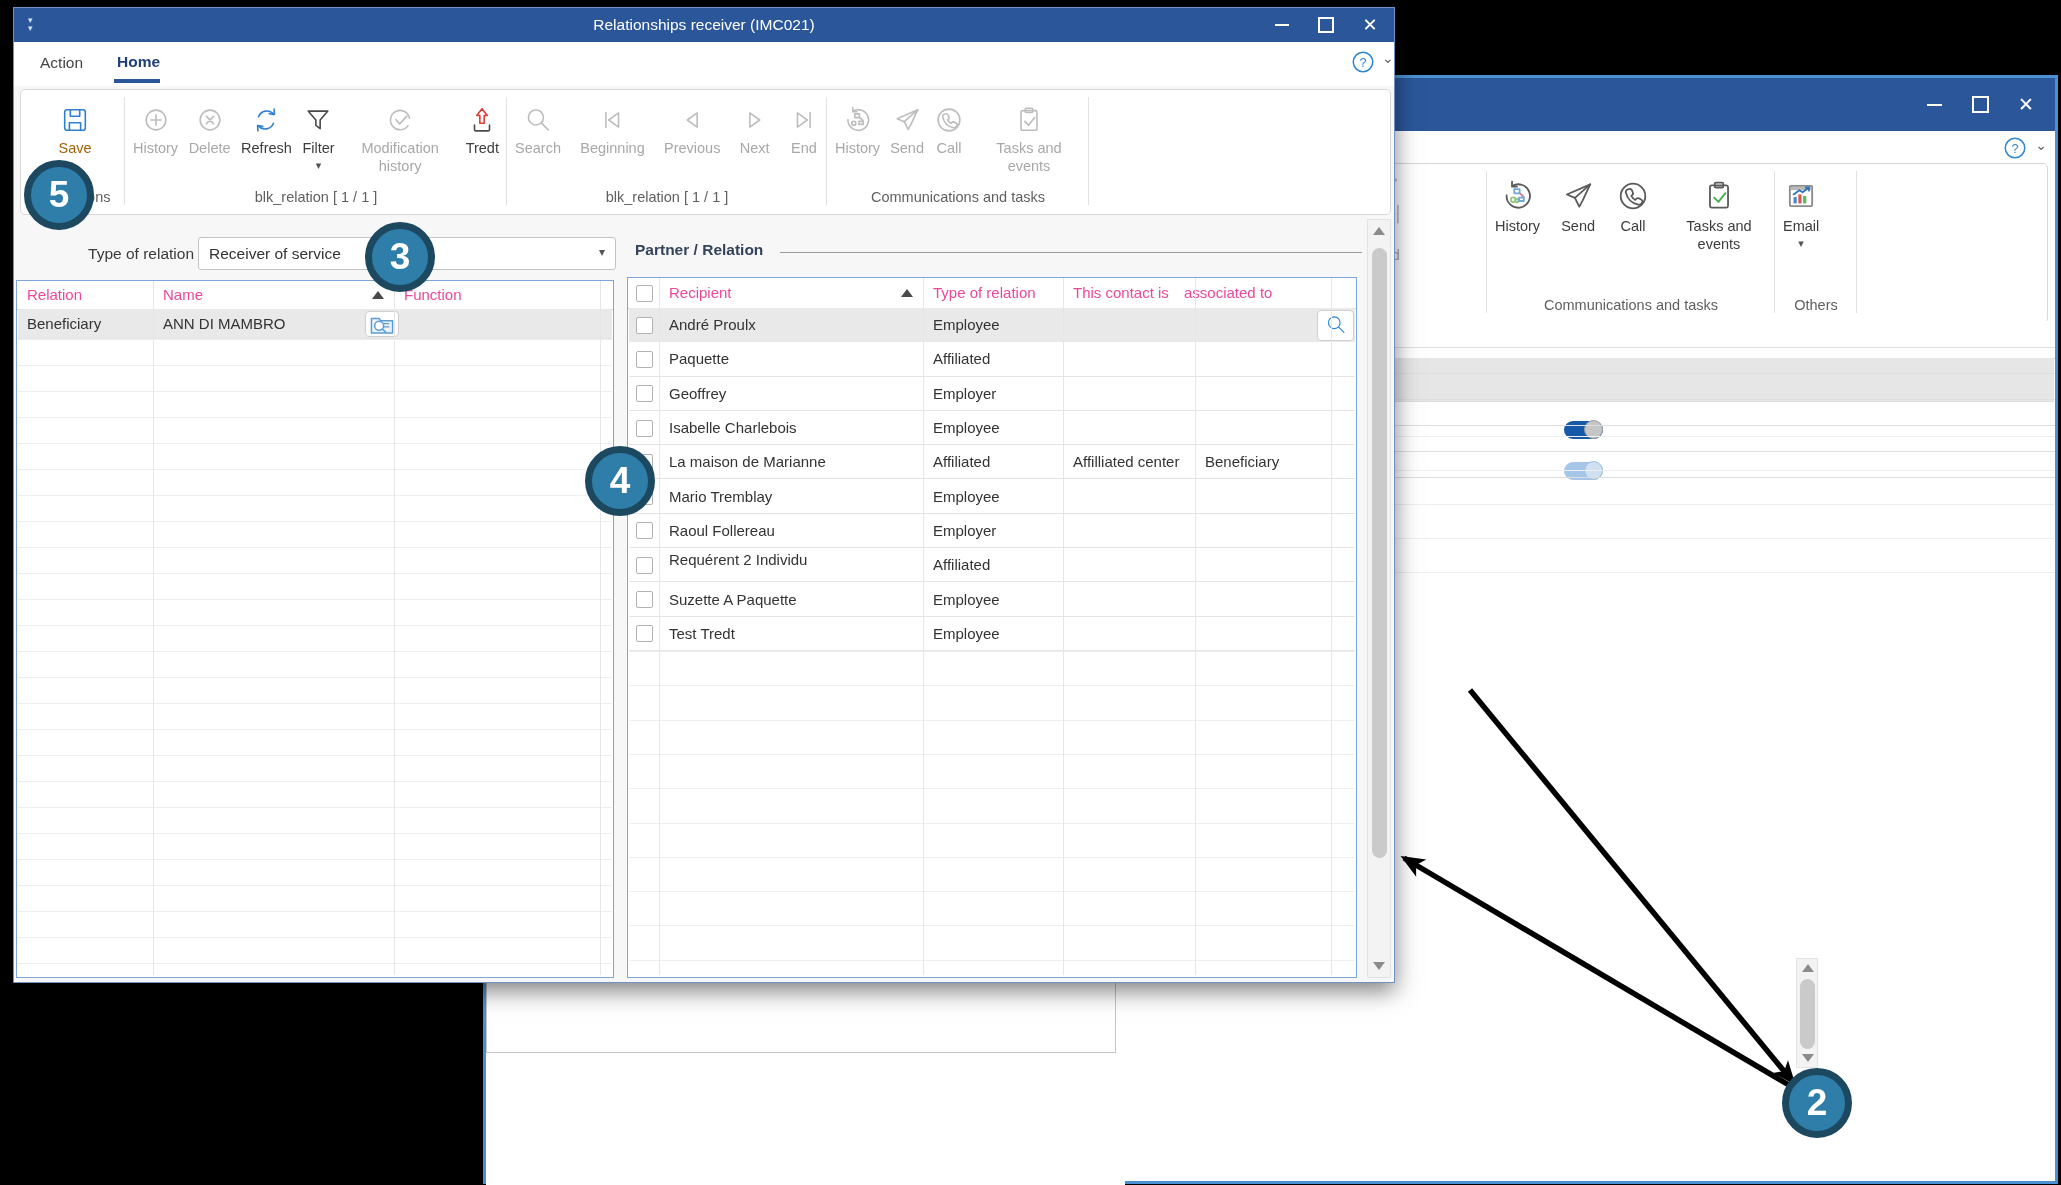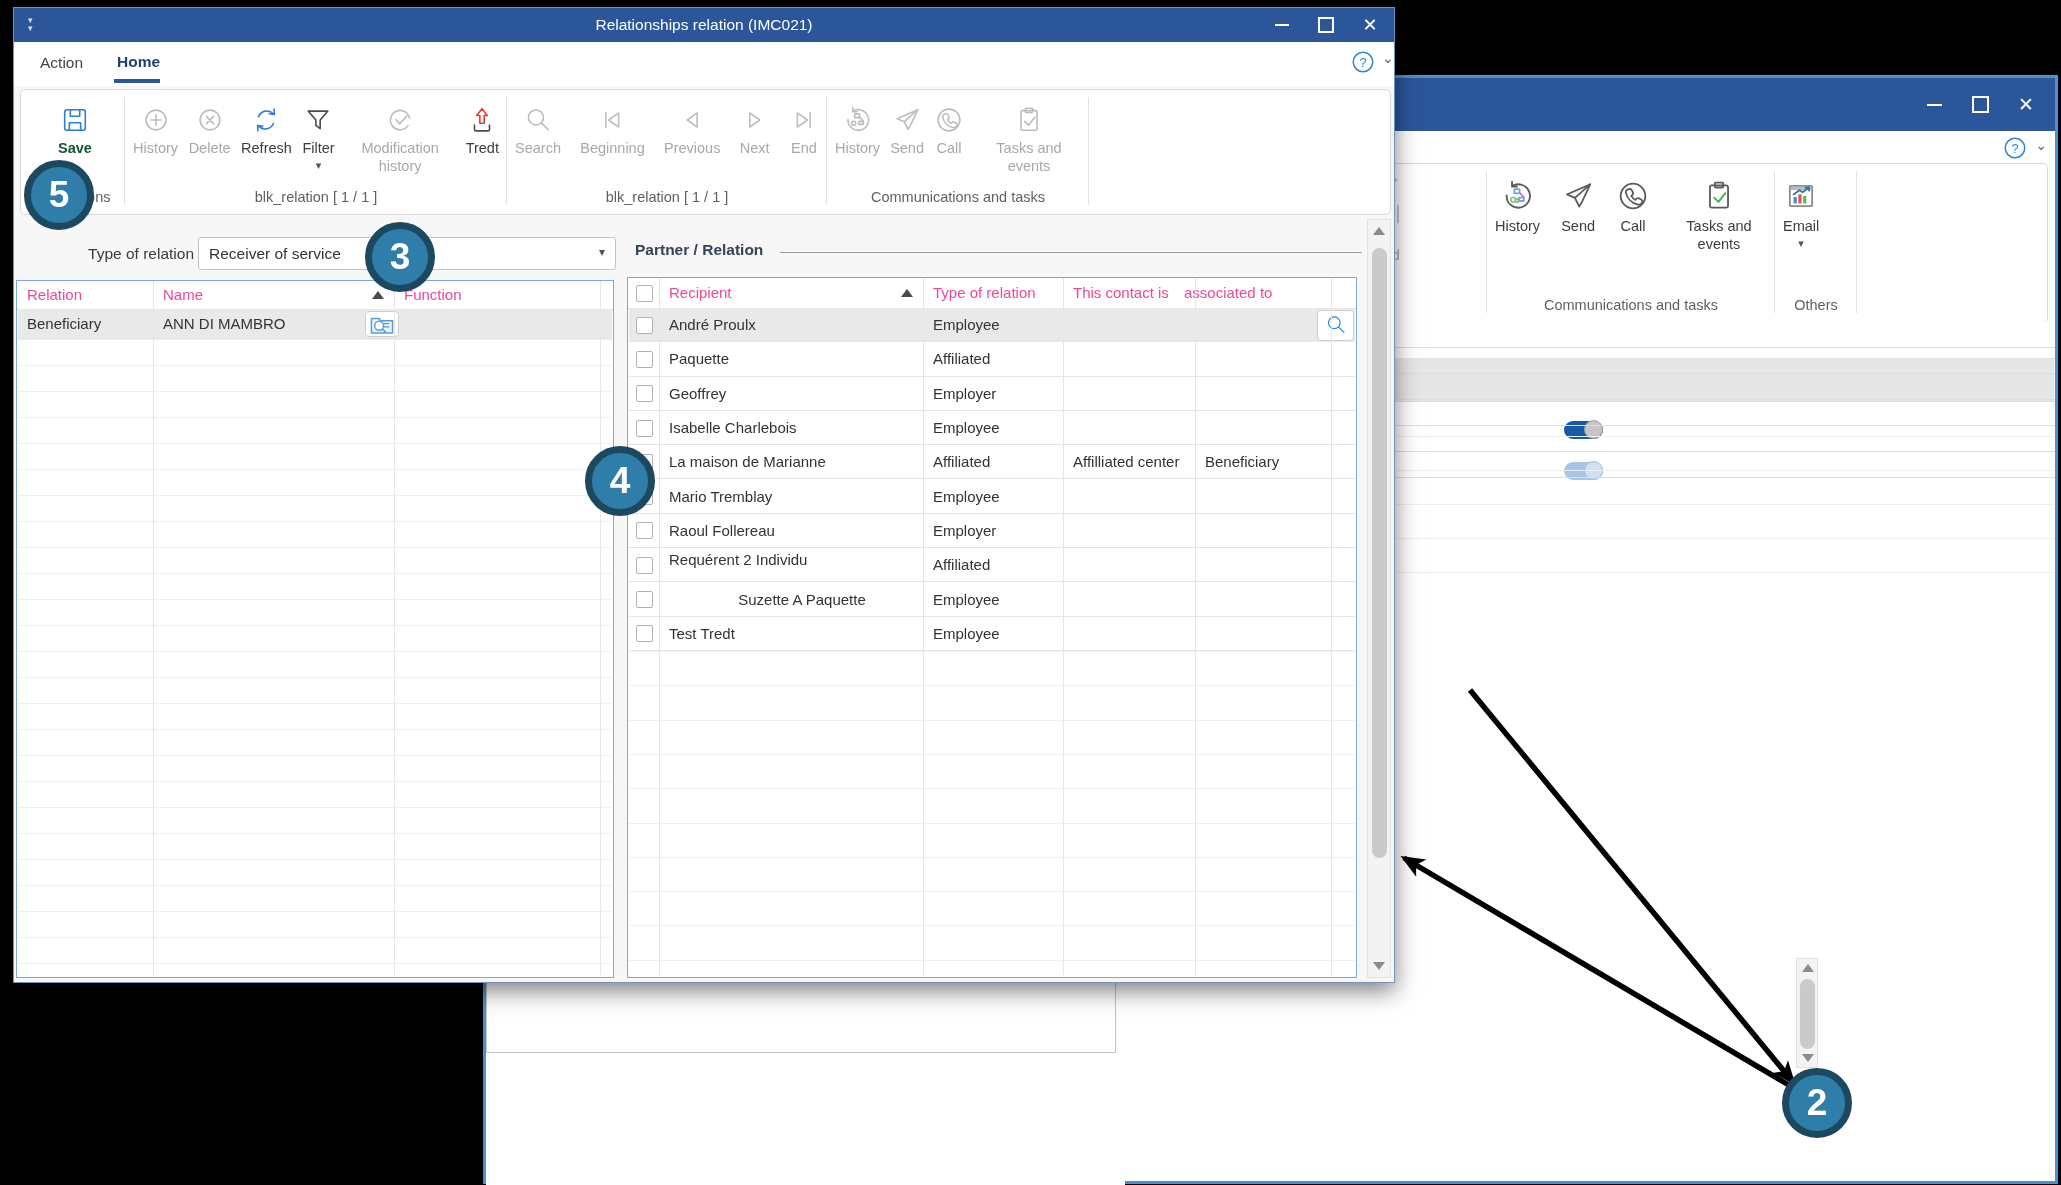--- a/index.html
+++ b/index.html
@@ -263,21 +263,21 @@
           <div class="tri-up abs" style="left: 5px; top: 5px;"></div>
           <div class="sthumb" style="left: 3px; top: 20px; width: 15px; height: 70px;"></div>
           <div class="tri-dn abs" style="left: 5px; bottom: 5px;"></div>
         </div>
       </div>
   </div>
 
   <div id="dialog">
     <div class="titlebar" style="height:34px;">
       <div class="abs" style="left:14px;top:8px;color:#cfe0f5;font-size:9px;line-height:8px;">▾<br>▾</div>
-      <div class="abs nowrap" style="left:0;right:0;top:0;height:34px;display:flex;align-items:center;justify-content:center;font-size:15.5px;color:#fff;">Relationships relation (IMC021)</div>
+      <div class="abs nowrap" style="left:0;right:0;top:0;height:34px;display:flex;align-items:center;justify-content:center;font-size:15.5px;color:#fff;">Relationships receiver (IMC021)</div>
       <div class="abs" style="right:2px;top:0;height:34px;display:flex;">
         <div class="winbtn" style="width:44px;">
             <div style="width:14px;height:2px;background:#fff;"></div>
           </div>
         <div class="winbtn" style="width:44px;">
             <div style="width:12px;height:12px;border:2px solid #fff;"></div>
           </div>
         <div class="winbtn" style="width:44px;">
             <span style="font-size:18px;">✕</span>
           </div>
@@ -302,21 +302,21 @@
         <div class="rgroup" style="left: 8px; width: 94px;">
           <div class="rbtns" style="justify-content: center; padding-top: 6px;">
             <div class="rbtn">
               <div>
                 <svg width="30" height="30" viewBox="0 0 32 32" fill="none" stroke="#2f7fd0" stroke-width="1.7" stroke-linecap="round" stroke-linejoin="round">
                   <rect x="5" y="5" width="22" height="22" rx="2.5"></rect>
                   <path d="M11 5 v7 h10 v-7"></path>
                   <path d="M10 27 v-8 h12 v8"></path>
                 </svg>
               </div>
-              <div class="lbl" style="color: #14532d; white-space: nowrap; font-weight: bold;">Save</div>
+              <div class="lbl" style="color: #a16207; white-space: nowrap;">Save</div>
             </div>
           </div>
           <div class="glabel">Operations</div>
         </div>
         <div class="gsep" style="left: 104px;"></div>
         <div class="rgroup" style="left: 108px; width: 376px;">
           <div class="rbtns" style="justify-content: space-between; padding-top: 6px;">
             <div class="rbtn">
               <div>
                 <svg width="30" height="30" viewBox="0 0 32 32" fill="none" stroke="#bdbdbd" stroke-width="1.7" stroke-linecap="round" stroke-linejoin="round">
@@ -616,21 +616,21 @@
         </div>
         <div class="drow" style="top: 270.1px; height: 34.3px; border-bottom: 1px solid rgb(228, 228, 228); box-sizing: border-box;">
           <div class="cbx" style="left: 7px; top: 8.65px;"></div>
           <div class="cell" style="left: 40px; top: 3px; width: 250px;">Requérent 2 Individu</div>
           <div class="cell" style="left: 304px; top: 8.15px; width: 126px;">Affiliated</div>
           <div class="cell" style="left: 444px; top: 8.15px; width: 118px;"></div>
           <div class="cell" style="left: 576px; top: 8.15px; width: 122px;"></div>
         </div>
         <div class="drow" style="top: 304.4px; height: 34.3px; border-bottom: 1px solid rgb(228, 228, 228); box-sizing: border-box;">
           <div class="cbx" style="left: 7px; top: 8.65px;"></div>
-          <div class="cell" style="left: 48px; top: 8.15px; width: 250px; text-align: center;">Suzette A Paquette</div>
+          <div class="cell" style="left: 40px; top: 8.15px; width: 250px;">Suzette A Paquette</div>
           <div class="cell" style="left: 304px; top: 8.15px; width: 126px;">Employee</div>
           <div class="cell" style="left: 444px; top: 8.15px; width: 118px;"></div>
           <div class="cell" style="left: 576px; top: 8.15px; width: 122px;"></div>
         </div>
         <div class="drow" style="top: 338.7px; height: 34.3px; border-bottom: 1px solid rgb(228, 228, 228); box-sizing: border-box;">
           <div class="cbx" style="left: 7px; top: 8.65px;"></div>
           <div class="cell" style="left: 40px; top: 8.15px; width: 250px;">Test Tredt</div>
           <div class="cell" style="left: 304px; top: 8.15px; width: 126px;">Employee</div>
           <div class="cell" style="left: 444px; top: 8.15px; width: 118px;"></div>
           <div class="cell" style="left: 576px; top: 8.15px; width: 122px;"></div>

